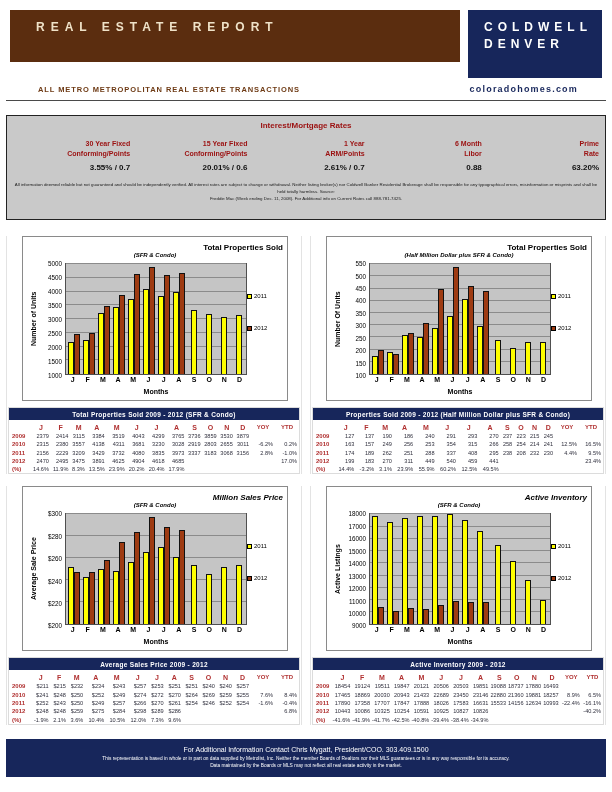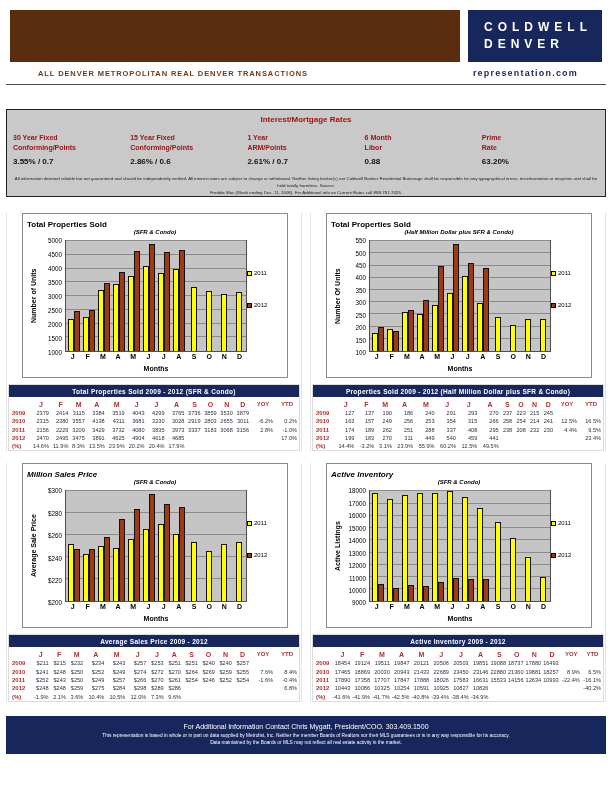--- a/index.html
+++ b/index.html
@@ -2,42 +2,42 @@
 <html><head>
 <meta charset="utf-8">
 <style>
   * { margin:0; padding:0; box-sizing:border-box; }
   body { background:#777; font-family:"Liberation Sans", sans-serif; }
   .page { width:612px; height:792px; background:#fff; margin:0 auto; position:relative; overflow:hidden; padding:8px 6px 0; }
 
   
   .header-row { display:flex; gap:8px; margin:2px 4px 0; }
   .brand-brown { width:450px; height:52px; background:#5B2D0F; color:#EFE2C8; padding:9px 0 0 26px; font-weight:bold; font-size:12px; letter-spacing:6px; line-height:1.45; }
-  .brand-navy { flex:1; height:52px; background:#17265B; color:#FFFFFF; padding:9px 0 0 16px; font-weight:bold; font-size:12px; letter-spacing:5px; line-height:1.45; }
+  .brand-navy { flex:1; height:68px; background:#17265B; color:#FFFFFF; padding:9px 0 0 16px; font-weight:bold; font-size:12px; letter-spacing:5px; line-height:1.45; }
   .sub-row { display:flex; justify-content:space-between; align-items:center; margin:6px 4px 0; }
   .tagline { color:#6E3A14; font-size:7.5px; font-weight:bold; letter-spacing:0.9px; padding-left:28px; }
   .website { color:#17265B; font-size:9px; font-weight:bold; letter-spacing:1.2px; padding-right:24px; }
   .divider { border-top:1.5px solid #4a4a4a; margin:6px 0 0; }
 
   
-  .rates { margin:24px 0 0; border:1.5px solid #222; background:#C9C9C9; padding:5px 6px 0; }
+  .rates { margin:14px 0 0; border:1.5px solid #222; background:#C9C9C9; padding:5px 6px 17px; }
   .rates-title { text-align:center; color:#9B1010; font-weight:bold; font-size:8px; }
   .rates-grid { display:flex; margin-top:9px; }
-  .rate-item { flex:1; text-align:left; }
+  .rate-item { flex:1; text-align:right; }
   .rate-label { color:#9B1010; font-weight:bold; font-size:7px; line-height:1.45; }
   .rate-value { font-size:8px; font-weight:bold; color:#111; margin-top:4px; }
   .rates-disclaimer { font-size:4.4px; text-align:center; margin-top:10px; line-height:1.5; color:#1a1a1a; }
 
   
   .content { display:grid; grid-template-columns:1fr 1fr; column-gap:8px; row-gap:12px; margin-top:16px; }
   .quad { border-left:1px solid #E3E3E3; border-right:1px solid #E3E3E3; padding:0 1px; }
 
   
   .chart-panel { border:1px solid #8a8a8a; background:#fff; margin:0 12px 6px 14px; padding:6px 4px 5px; }
-  .chart-title { text-align:left; font-weight:bold; font-size:8px; color:#000; }
+  .chart-title { text-align:right; font-weight:bold; font-size:8px; color:#000; }
   .chart-title.italic { font-style:italic; }
   .chart-subtitle { text-align:center; font-weight:bold; font-style:italic; font-size:6px; color:#000; }
   .chart-body { display:flex; margin-top:5px; }
   .y-label { width:13px; height:112px; display:flex; align-items:center; justify-content:center; writing-mode:vertical-rl; transform:rotate(180deg); font-weight:bold; font-size:7px; }
   .y-ticks { width:25px; height:112px; position:relative; }
   .y-ticks span { position:absolute; right:3px; transform:translateY(50%); font-size:6.3px; color:#000; }
   .plot-col { flex:1; display:flex; flex-direction:column; }
   .plot { height:112px; position:relative; background:#C5C5C5; border:1px solid #4f4f4f; }
   .gridline { position:absolute; left:0; right:0; height:1px; background:#8b8b8b; }
   .bar-groups { position:absolute; left:0; right:0; top:0; bottom:0; display:flex; }
@@ -66,42 +66,43 @@
   .footer-line2 { font-size:4.8px; margin-top:2.5px; line-height:1.5; }
   .footer-line3 { font-size:4.8px; line-height:1.4; }
 </style>
 </head>
 <body>
 
 <div class="page">
 
   <div class="header-row">
     <div class="brand-brown">
+      <div>REAL ESTATE REPORT</div>
     </div>
     <div class="brand-navy">
       <div>COLDWELL</div>
       <div>DENVER</div>
     </div>
   </div>
   <div class="sub-row">
-    <span class="tagline">ALL DENVER METROPOLITAN REAL DENVER TRANSACTIONS</span>
-    <span class="website">representation.com</span>
+    <span class="tagline">ALL METRO METROPOLITAN REAL ESTATE TRANSACTIONS</span>
+    <span class="website">coloradohomes.com</span>
   </div>
   <div class="divider"></div>
 
   <div class="rates">
     <div class="rates-title">Interest/Mortgage Rates</div>
     <div class="rates-grid">
       <div class="rate-item">
         <div class="rate-label"><span>30 Year Fixed</span><br><span>Conforming/Points</span></div>
         <div class="rate-value">3.55% / 0.7</div>
       </div>
       <div class="rate-item">
         <div class="rate-label"><span>15 Year Fixed</span><br><span>Conforming/Points</span></div>
-        <div class="rate-value">2.86% / 0.6</div>
+        <div class="rate-value">20.01% / 0.6</div>
       </div>
       <div class="rate-item">
         <div class="rate-label"><span>1 Year</span><br><span>ARM/Points</span></div>
         <div class="rate-value">2.61% / 0.7</div>
       </div>
       <div class="rate-item">
         <div class="rate-label"><span>6 Month</span><br><span>Libor</span></div>
         <div class="rate-value">0.88</div>
       </div>
       <div class="rate-item">

